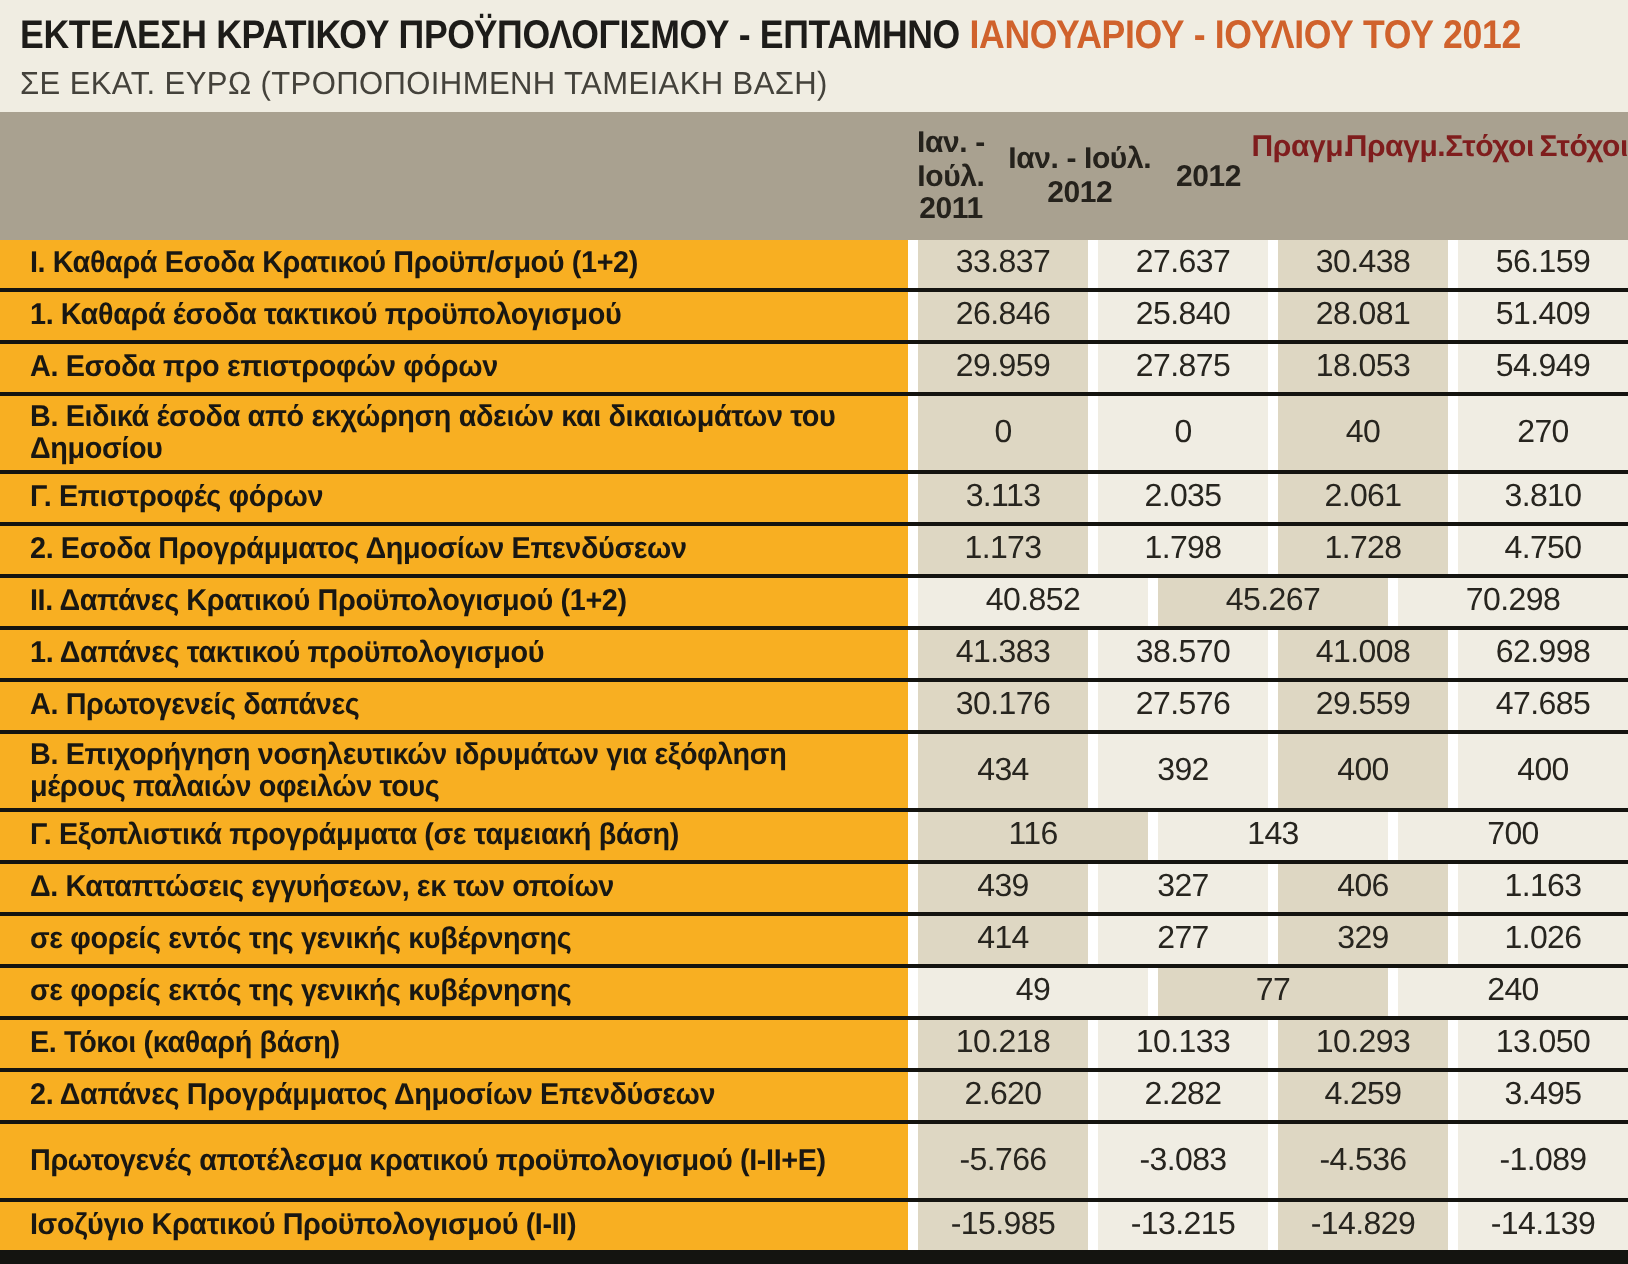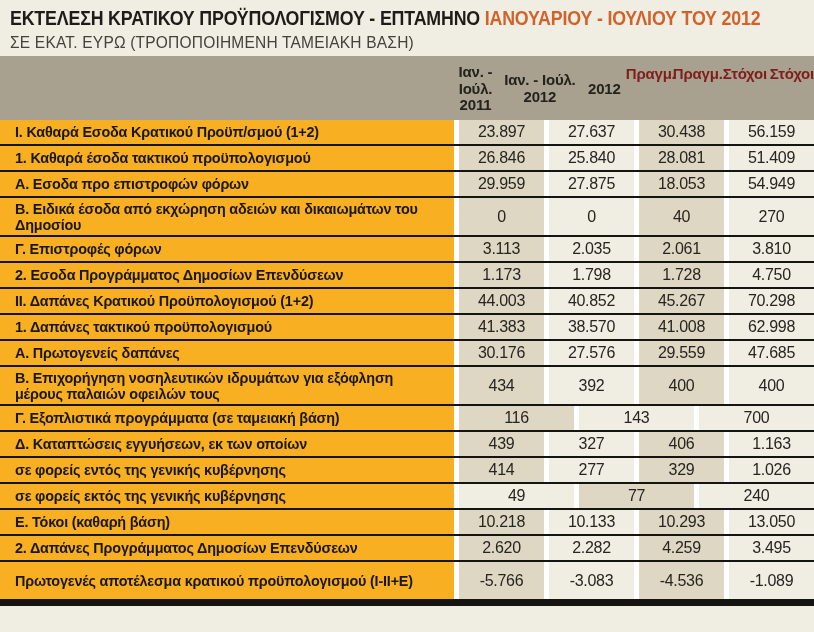--- a/index.html
+++ b/index.html
@@ -91,21 +91,21 @@
         <div class="scell">Στόχοι</div>
       </div>
     </div>
   </div>
 
   <div class="tbl" id="tbl">
   <div class="row">
     <div class="label">
       <span class="ltext">Ι. Καθαρά Εσοδα Κρατικού Προϋπ/σμού (1+2)</span>
     </div>
-    <div class="cell d">23.897</div>
+    <div class="cell d">33.837</div>
     <div class="cell l">27.637</div>
     <div class="cell d">30.438</div>
     <div class="cell l">56.159</div>
   </div>
 
   <div class="row">
     <div class="label">
       <span class="ltext">1. Καθαρά έσοδα τακτικού προϋπολογισμού</span>
     </div>
     <div class="cell d">26.846</div>
@@ -151,21 +151,20 @@
     <div class="cell d">1.173</div>
     <div class="cell l">1.798</div>
     <div class="cell d">1.728</div>
     <div class="cell l">4.750</div>
   </div>
 
   <div class="row">
     <div class="label">
       <span class="ltext">ΙΙ. Δαπάνες Κρατικού Προϋπολογισμού (1+2)</span>
     </div>
-    <div class="cell d">44.003</div>
     <div class="cell l">40.852</div>
     <div class="cell d">45.267</div>
     <div class="cell l">70.298</div>
   </div>
 
   <div class="row">
     <div class="label">
       <span class="ltext">1. Δαπάνες τακτικού προϋπολογισμού</span>
     </div>
     <div class="cell d">41.383</div>
@@ -255,15 +254,24 @@
   <div class="row tall">
     <div class="label">
       <span class="ltext">Πρωτογενές αποτέλεσμα κρατικού προϋπολογισμού (Ι-ΙΙ+Ε)</span>
     </div>
     <div class="cell d">-5.766</div>
     <div class="cell l">-3.083</div>
     <div class="cell d">-4.536</div>
     <div class="cell l">-1.089</div>
   </div>
 
+  <div class="row">
+    <div class="label">
+      <span class="ltext">Ισοζύγιο Κρατικού Προϋπολογισμού (Ι-ΙΙ)</span>
+    </div>
+    <div class="cell d">-15.985</div>
+    <div class="cell l">-13.215</div>
+    <div class="cell d">-14.829</div>
+    <div class="cell l">-14.139</div>
+  </div>
 </div>
 
 </div>
 
 </body></html>

